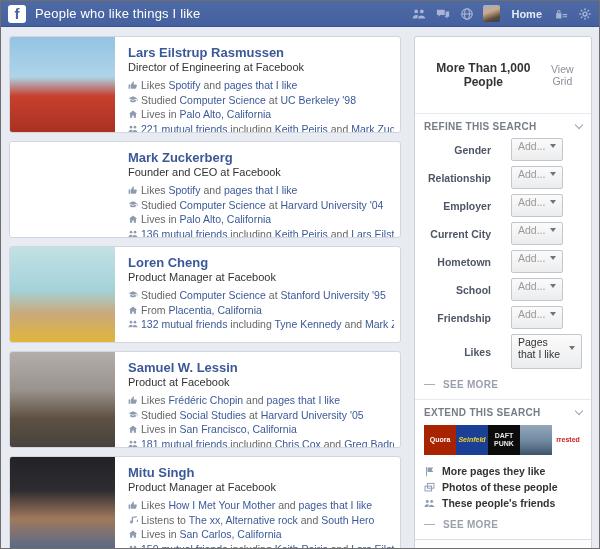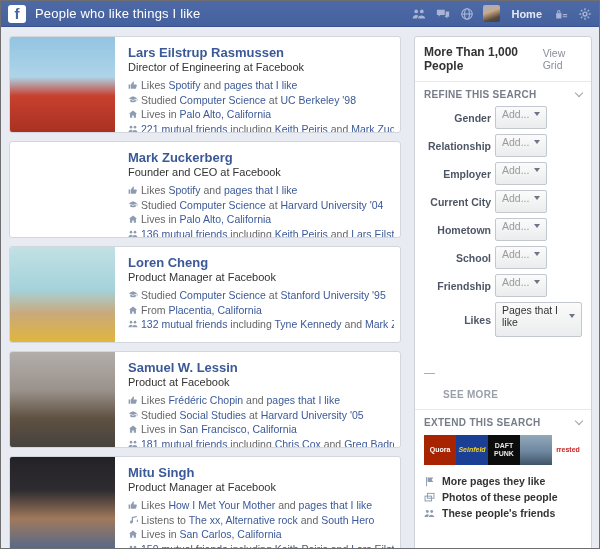--- a/index.html
+++ b/index.html
@@ -43,42 +43,42 @@
   .headline { font-size:11px; color:#333; line-height:14px; margin-bottom:5px; }
   .detail-line { font-size:10.5px; color:#666; line-height:13.5px; white-space:nowrap; overflow:hidden; }
   .detail-line .dicon { display:inline-block; width:13px; color:#8e9cb2; vertical-align:-1px; }
   .detail-line .dicon svg { width:10px; height:10px; }
   .detail-line a { color:#3b5998; text-decoration:none; }
   
   .sidebar {
     width:178px; flex:none; background:#fff; border:1px solid #cdd1da;
     border-radius:3px; font-size:11px; color:#333;
   }
-  .sb-title-row { display:flex; justify-content:space-between; align-items:center; padding:8px 9px; }
+  .sb-title-row { display:flex; justify-content:space-between; align-items:center; padding:24px 9px;text-align:center; }
   .sb-count { font-weight:bold; font-size:12px; color:#333; }
   .sb-viewgrid { font-size:10.5px; color:#8a8f99; cursor:pointer; }
   .sb-sec-head {
     display:flex; justify-content:space-between; align-items:center;
     padding:7px 9px 6px; border-top:1px solid #e8e9ec;
     font-size:10px; font-weight:bold; color:#767d89; letter-spacing:.3px;text-align:center;
   }
   .chev { width:6px; height:6px; border-right:1.5px solid #9aa0ab; border-bottom:1.5px solid #9aa0ab; transform:rotate(45deg); margin-top:-3px; }
   .refine-row { display:flex; align-items:center; margin:0 9px 5px 0; }
-  .refine-label { width:76px; flex:none; text-align:right; font-size:10.5px; font-weight:bold; color:#4e5665; margin-right:4px; }
+  .refine-label { width:76px; flex:none; text-align:right; font-size:10.5px; font-weight:bold; color:#4e5665; margin-right:20px; }
   .dropdown {
     display:inline-flex; align-items:center; gap:5px;
     border:1px solid #c3c7cf; border-radius:2px;
     background:linear-gradient(#fbfbfb,#ebeced);
     padding:1px 6px 8px; font-size:10.5px; color:#9a9a9a; cursor:pointer;
   }
   .dropdown.filled { color:#333; }
   .caret { width:0; height:0; border-left:3px solid transparent; border-right:3px solid transparent; border-top:4px solid #6c7避486; border-top:4px solid #6c7486; }
   .see-more { display:flex; align-items:center; gap:8px; padding:5px 9px 9px; cursor:pointer; }
   .dash { width:11px; height:0; border-top:1px solid #a9aeb8; }
-  .see-more-label { font-size:10px; font-weight:bold; color:#9aa0ab; letter-spacing:.3px;margin-top:42px; }
+  .see-more-label { font-size:10px; font-weight:bold; color:#9aa0ab; letter-spacing:.3px; }
   .thumbs { display:flex; padding:1px 9px 8px; }
   .thumb { width:32px; height:30px; flex:none; overflow:hidden; display:flex; align-items:center; justify-content:center; text-align:center; }
   .extend-link { display:flex; align-items:center; gap:6px; padding:2px 9px; font-size:10.5px; font-weight:bold; color:#333; cursor:pointer; }
   .extend-link .dicon { width:12px; color:#8e9cb2; display:flex; }
   .extend-link .dicon svg { width:11px; height:11px; }
   .sb-footer {
     border-top:1px solid #dbdee4; background:#fcfcfd; border-radius:0 0 3px 3px;
     padding:7px 5px 8px; text-align:center; font-size:11.5px; font-weight:bold; color:#475060;
     display:flex; align-items:center; justify-content:center; gap:13px; cursor:pointer;
   }

